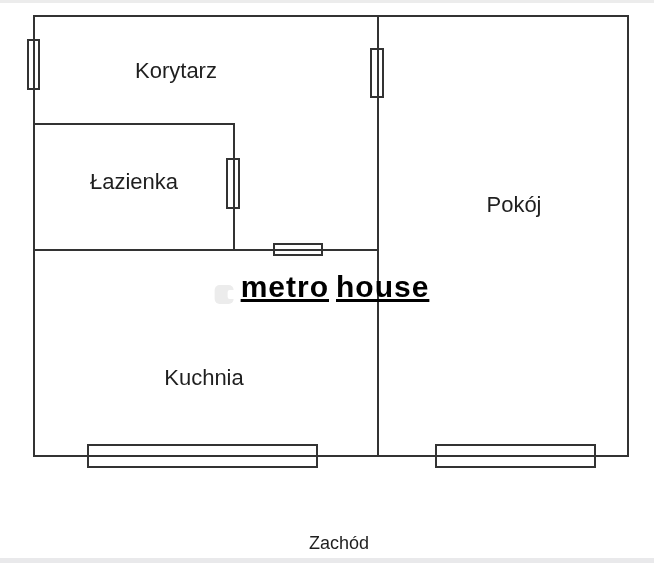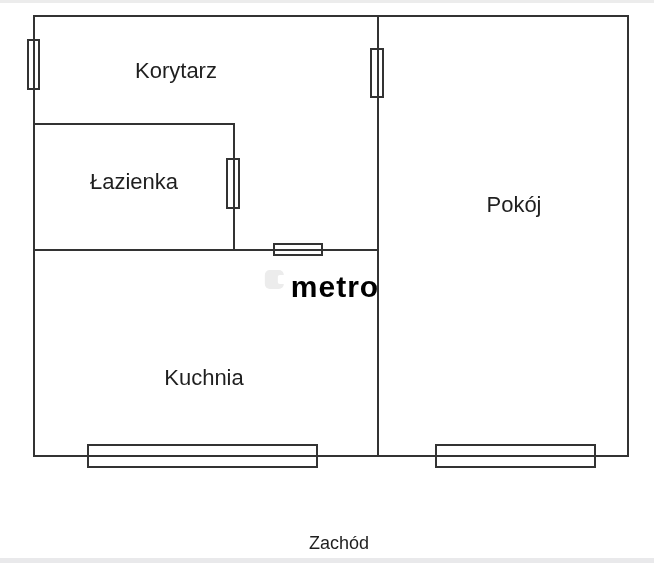--- a/index.html
+++ b/index.html
@@ -73,28 +73,29 @@
     color: #1f1f1f;
     white-space: nowrap;
   }
 
   .watermark {
     position: absolute;
     left: 322px;
     top: 287px;
     transform: translate(-50%, -50%);
     display: flex;
-    align-items: flex-start;
+    align-items: flex-end;
     gap: 7px;
     font-size: 30px;
     font-weight: 700;
     letter-spacing: 1px;
     user-select: none;
     pointer-events: none;
     white-space: nowrap;
+    text-decoration: underline;
   }
   .watermark .logo-mark {
     width: 19px;
     height: 19px;
     border-radius: 5px;
     background: #ececec;
     position: relative;
   }
   .watermark .logo-mark::after {
     content: "";
@@ -134,15 +135,16 @@
   <div class="room-label lazienka">Łazienka</div>
   <div class="room-label korytarz">Korytarz</div>
   <div class="room-label pokoj">Pokój</div>
   <div class="room-label kuchnia">Kuchnia</div>
 
   <div class="compass-label">Zachód</div>
 
   <div class="watermark">
     <span class="logo-mark"></span>
     <span>metro</span>
+      <span>house</span>
   </div>
 
 </div>
 
 </body></html>

